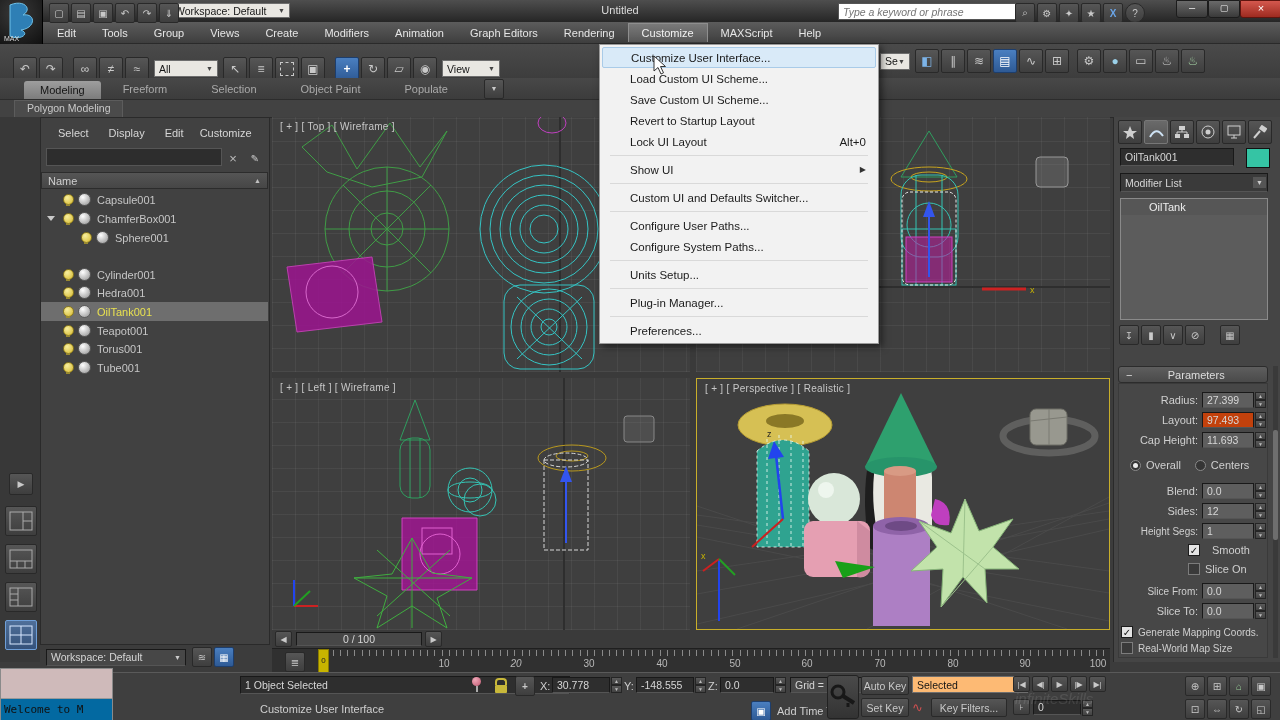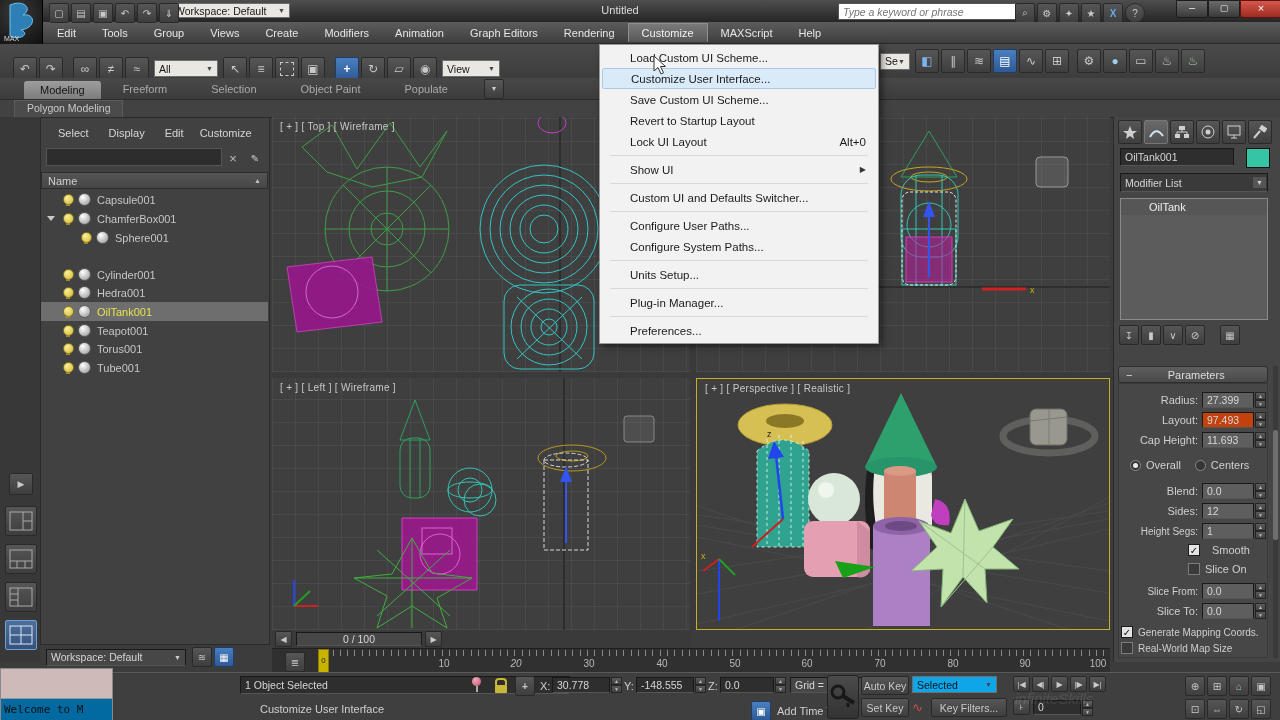--- a/index.html
+++ b/index.html
@@ -737,21 +737,21 @@
         <line x1="15" y1="20" x2="26" y2="27" stroke="#181818" stroke-width="4"></line>
         <line x1="20" y1="27" x2="20" y2="31" stroke="#181818" stroke-width="3"></line>
       </svg>
   </div>
   <div class="a ico" style="left:860px;top:675px;width:48px;height:19px;font-size:10.5px;">
     <span>Auto Key</span>
   </div>
   <div class="a ico" style="left:860px;top:697px;width:48px;height:19px;font-size:10.5px;">
     <span>Set Key</span>
   </div>
-  <div class="a lightfld" style="left:912px;top:676px;width:85px;height:17px;background:#0ea5e9;">
+  <div class="a lightfld" style="left:912px;top:676px;width:116px;height:17px;background:#fdba74;">
     <span>Selected</span>
     <span class="dd">▼</span>
   </div>
   <span class="a g-curve" style="left:912px;top:700px;color:#d05050;font-size:13px;"></span>
   <div class="a ico" style="left:930px;top:697px;width:76px;height:19px;font-size:10.5px;">
     <span>Key Filters...</span>
   </div>
 
   <div class="a row" style="left:1012px;top:675px;">
     <div class="ico xs g-gostart"></div>
@@ -786,25 +786,25 @@
   <span class="a" style="left:1015px;top:690px;font-size:15px;font-style:italic;color:rgba(255,255,255,0.10);z-index:30;">infiniteSkills</span>
 
   <div class="a" style="left:0;top:668px;width:113px;height:52px;z-index:40;border:1px solid #8a8a8a;box-sizing:border-box;">
     <div style="height:29px;background:#cfbaba;border-bottom:1px solid #999;"></div>
     <div style="height:21px;background:#0369a1;color:#111;font-family:'DejaVu Sans Mono','Liberation Mono',monospace;font-size:11px;line-height:21px;padding-left:3px;">
       <span>Welcome to M</span>
     </div>
   </div>
 
   <div class="a" id="cust-menu">
-    <div class="mi">
-        <span>Load Custom UI Scheme...</span>
-      </div>
     <div class="mi hl">
         <span>Customize User Interface...</span>
+      </div>
+    <div class="mi">
+        <span>Load Custom UI Scheme...</span>
       </div>
     <div class="mi">
         <span>Save Custom UI Scheme...</span>
       </div>
     <div class="mi">
         <span>Revert to Startup Layout</span>
       </div>
     <div class="mi">
         <span>Lock UI Layout</span>
         <span class="sc">Alt+0</span>

